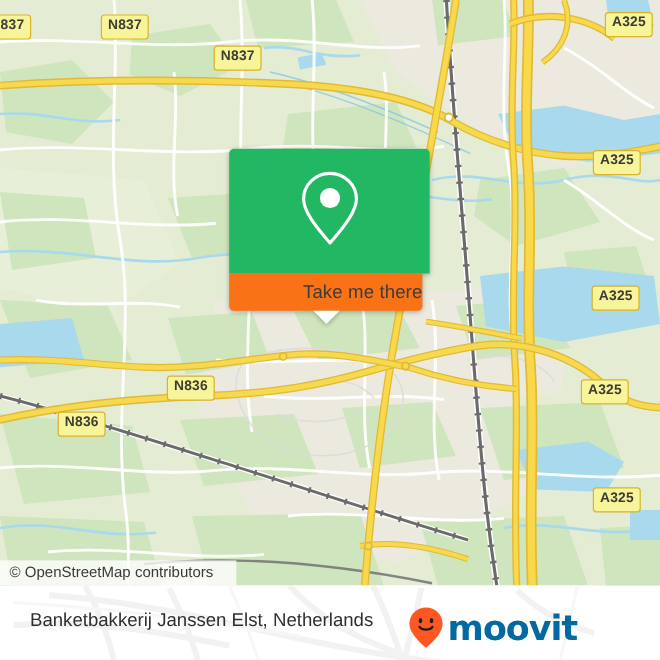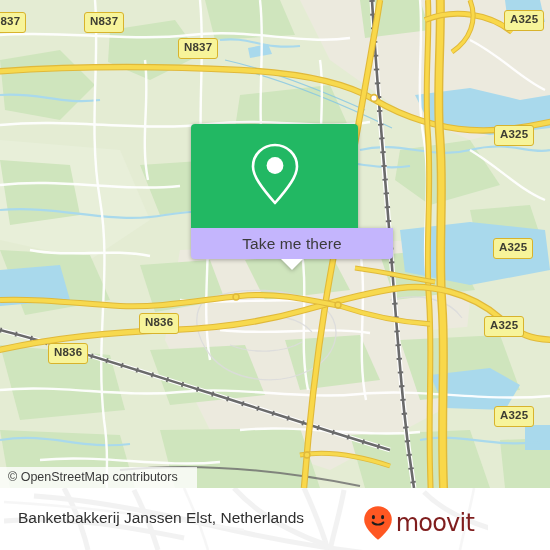--- a/index.html
+++ b/index.html
@@ -79,27 +79,27 @@
     border-radius: 4px 4px 0 0;
     position: relative;
   }
   #pin-icon {
     position: absolute;
     left: 50%;
     top: 50%;
     transform: translate(-50%,-50%);
   }
   #popup-action {
-    width: 202px;
+    width: 161px;
     height: 31px;
-    background: #c4b5fd;
+    background: #f97316;
     border-radius: 0 0 4px 4px;
     display: flex;
     align-items: center;
-    justify-content: center;
+    justify-content: flex-end;
     position: relative;
     cursor: pointer;
   }
   #popup-action-label {
     color: #3b3b3b;
     font-family: "Liberation Sans", sans-serif;
     font-size: 15.5px;
     line-height: 1;
     letter-spacing: 0.1px;
   }
@@ -110,21 +110,21 @@
     margin-left: -11px;
     width: 0; height: 0;
     border-left: 11px solid transparent;
     border-right: 11px solid transparent;
     border-top: 11px solid #ffffff;
   }
 
   
   #bottombar {
     position: absolute;
-    left: 4px;
+    left: 11px;
     top: 488px;
     width: 484px;
     height: 62px;
     background: #ffffff;
     overflow: hidden;
   }
   #bottombar-bg { position: absolute; left: 0; top: -62px; opacity: 0.50; }
   #place-title {
     position: absolute;
     left: 14px;
@@ -137,24 +137,24 @@
   }
   #moovit-logo {
     position: absolute;
     right: 14px;
     top: 17px;
     display: flex;
     align-items: center;
     gap: 3px;
   }
   #moovit-wordmark {
-    color: #7f1d1d;
+    color: #0369a1;
     font-family: "DejaVu Sans", sans-serif;
-    font-size: 24px;
-    font-weight: 400;
+    font-size: 29px;
+    font-weight: 700;
     line-height: 1;
     letter-spacing: -0.8px;
   }
 </style>
 </head>
 <body>
 
 <div id="screen">
 
   <div id="map">

